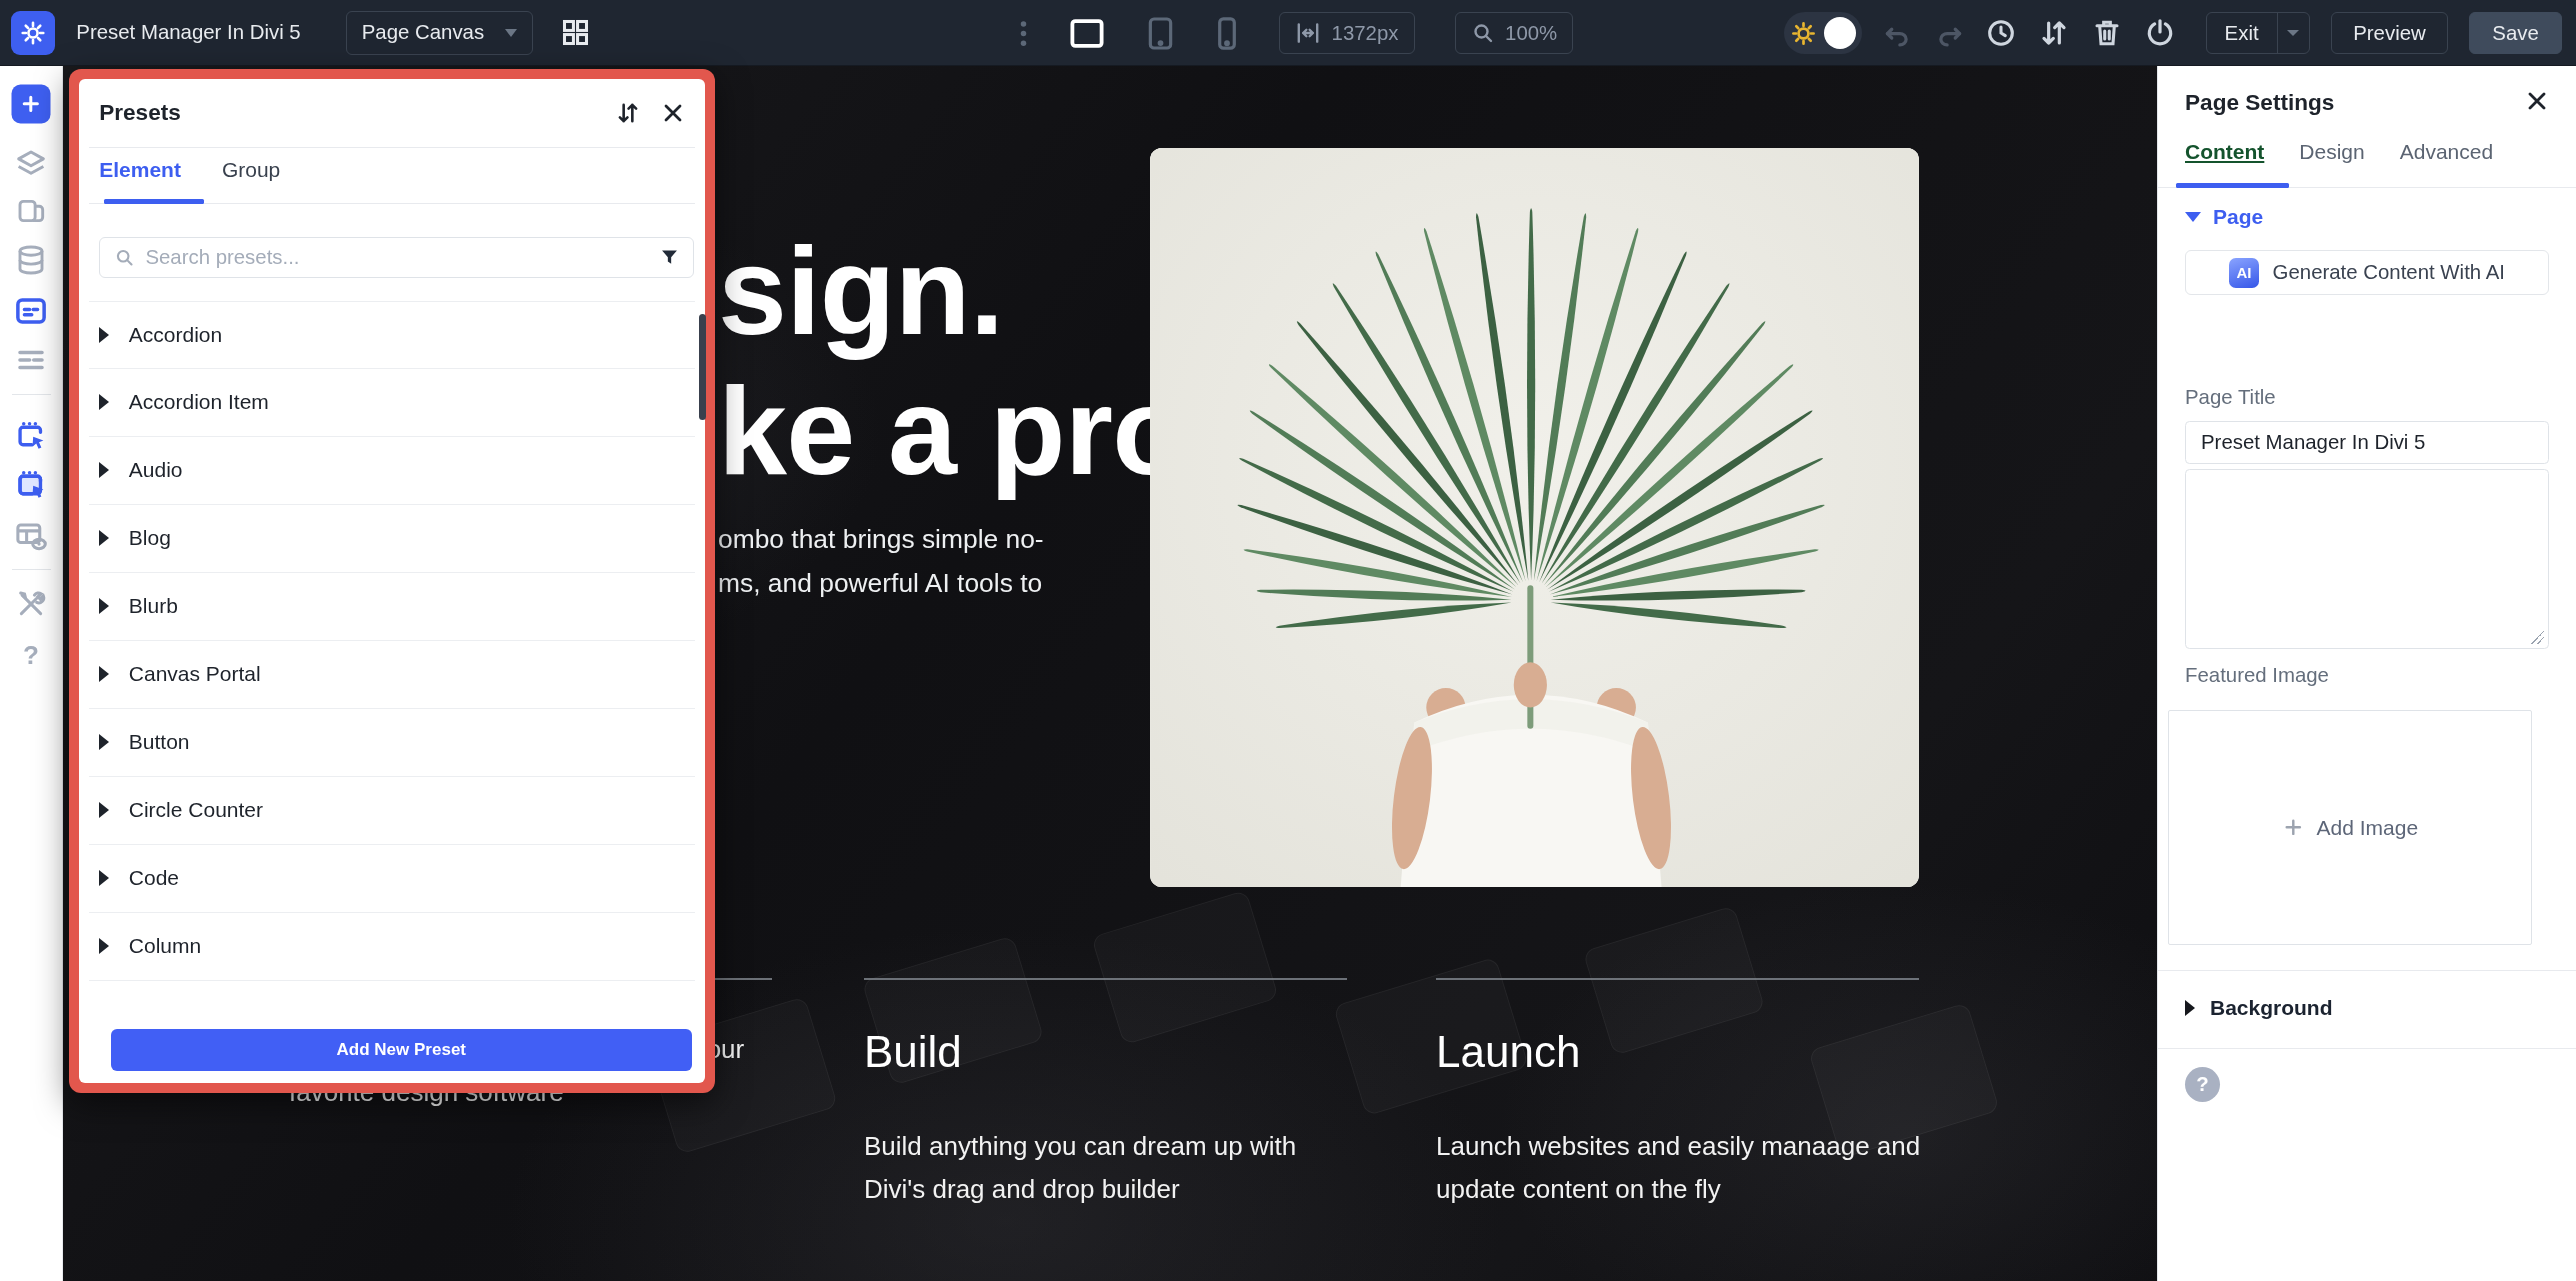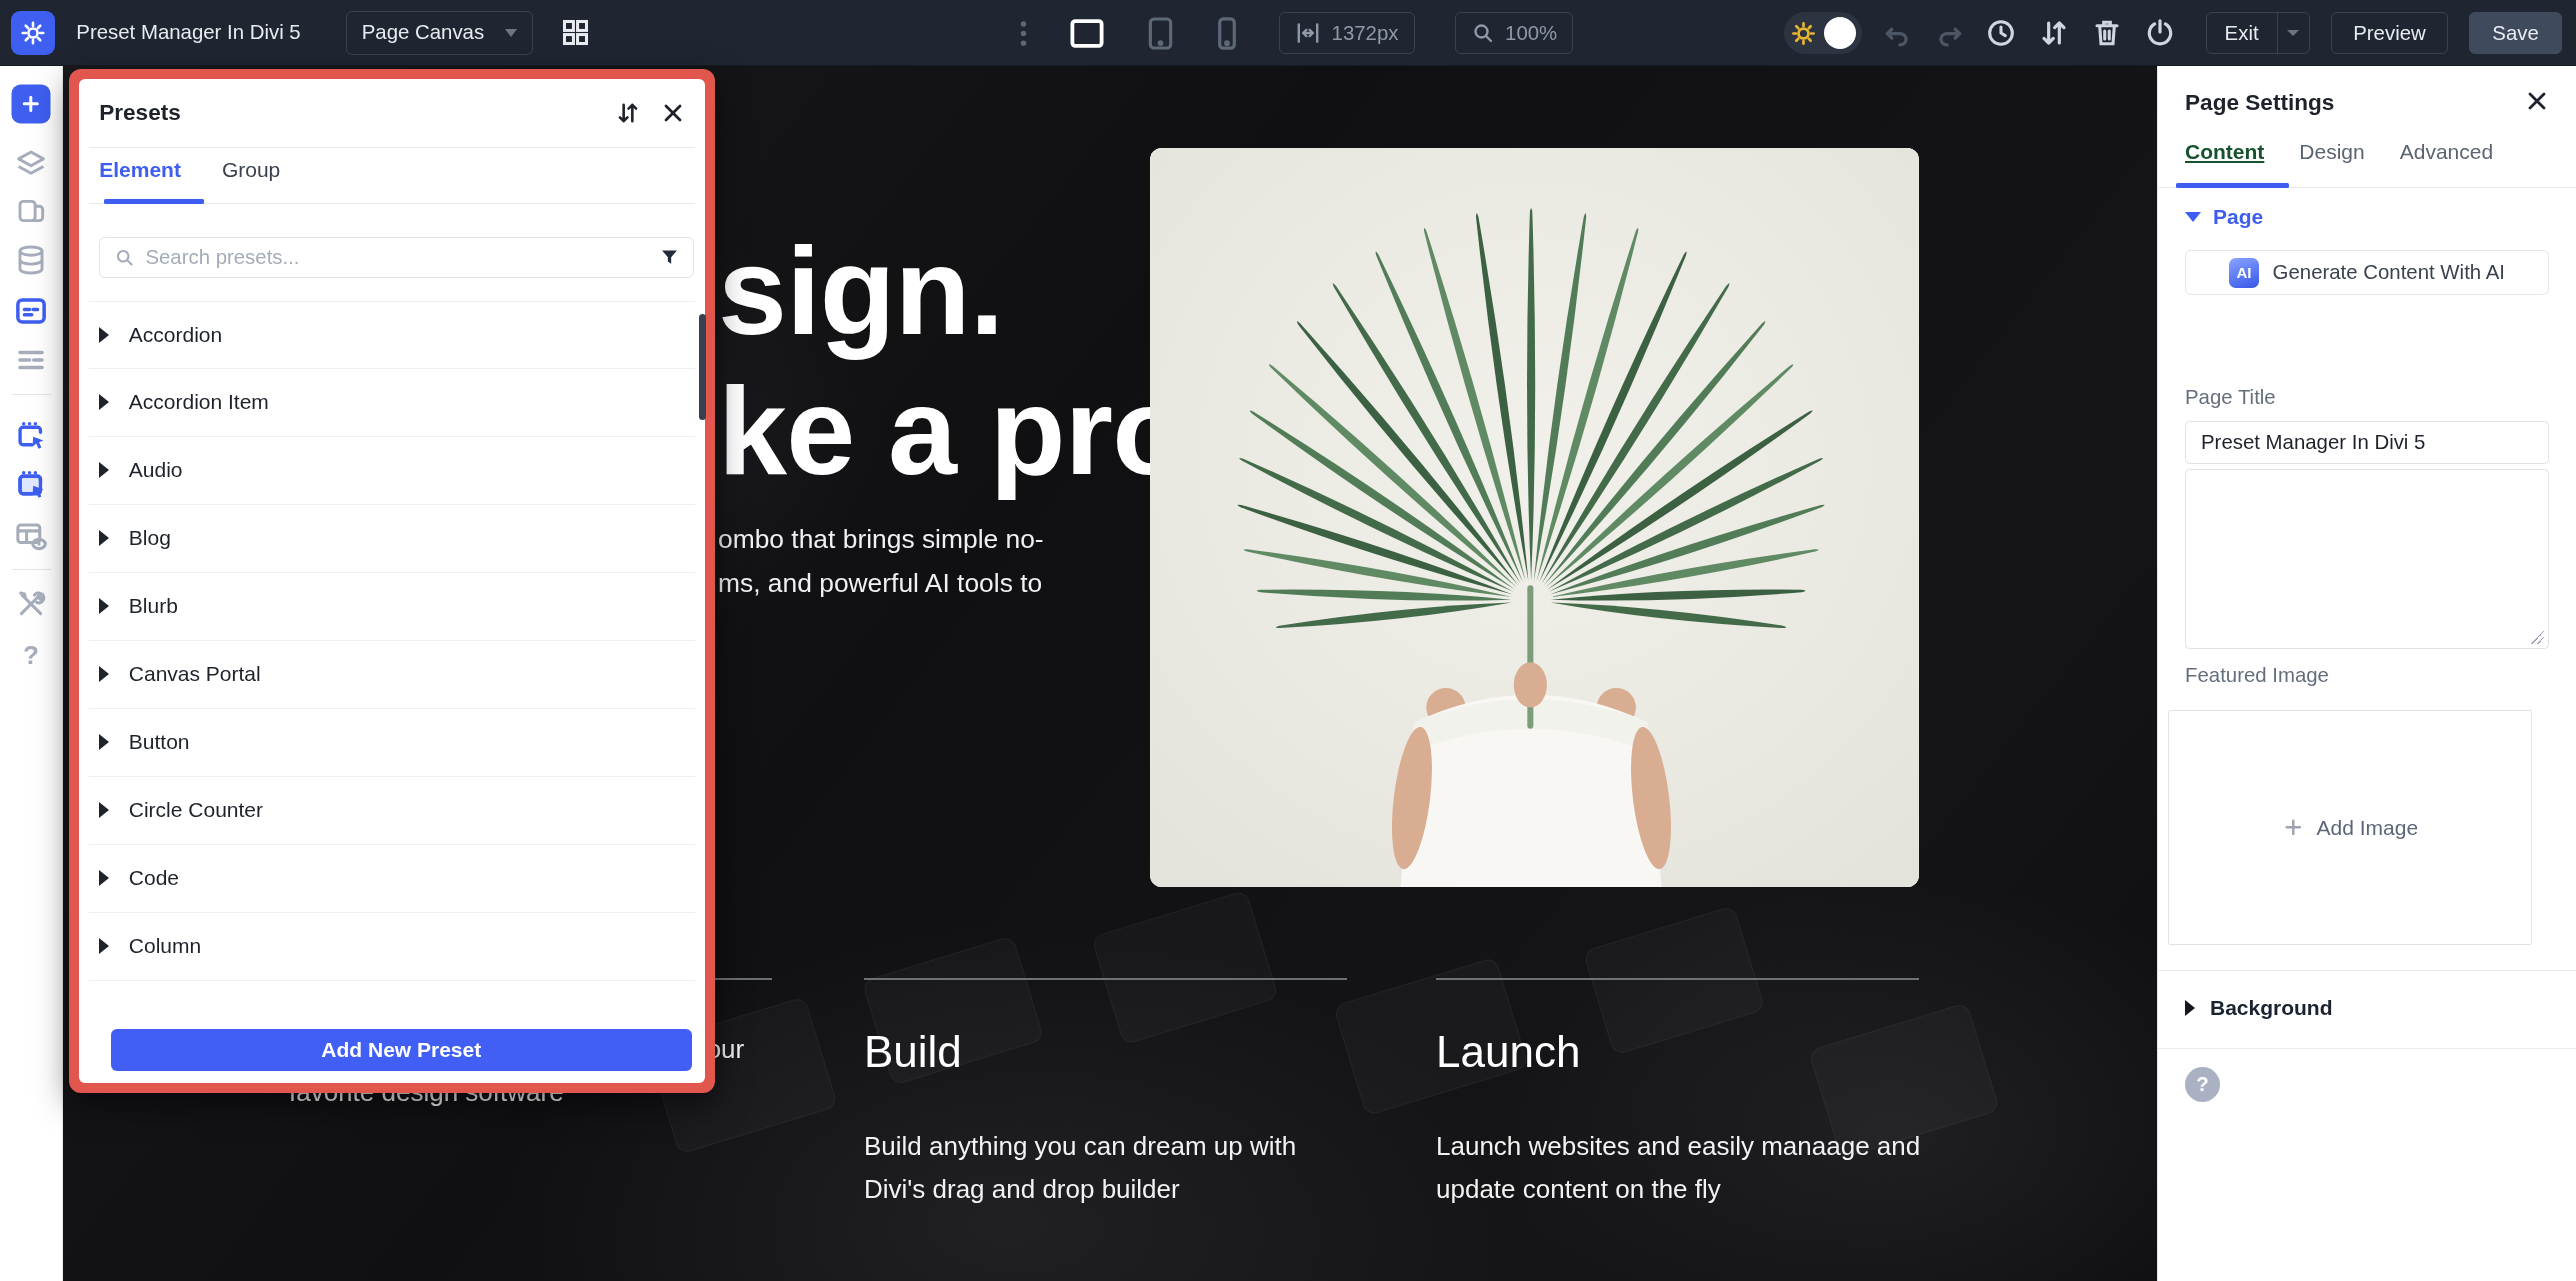--- a/index.html
+++ b/index.html
@@ -73,21 +73,21 @@
   .pp-underline { position:absolute; left:15px; bottom:-0.8px; width:100px; height:4.5px; background:#3D5EF0; border-radius:1.5px; }
   .pp-search { position:absolute; left:20.4px; top:158px; width:595px; height:41px; border:0.8px solid #dfe3e8; border-radius:6px; display:flex; align-items:center; padding:0 13.6px; gap:10.6px; }
   .pp-search input { border:none; outline:none; flex:1; font-size:20.4px; color:#1E232B; font-family:"Liberation Sans",sans-serif; }
   .pp-search input::placeholder { color:#A4ACB9; }
   .pp-list { position:absolute; left:9.8px; right:9.8px; top:222px; }
   .pp-row { height:68px; display:flex; align-items:center; padding:0 10.6px; border-bottom:0.8px solid #eceef1; }
   .pp-row:first-child { border-top:0.8px solid #eceef1; }
   .pp-caret { width:0; height:0; border-top:8.3px solid transparent; border-bottom:8.3px solid transparent; border-left:10.6px solid #1E232B; }
   .pp-row-label { margin-left:19.6px; font-size:21px; font-weight:500; color:#1E232B; }
   .pp-scrollthumb { position:absolute; left:620px; top:235px; width:6.8px; height:106px; border-radius:3.8px; background:#39404D; }
-  .pp-add { position:absolute; left:32px; top:950px; width:581px; height:42px; background:#415FF5; border:none; border-radius:6px; color:#ffffff; font-size:21px; font-weight:600; font-family:"Liberation Sans",sans-serif; }
+  .pp-add { position:absolute; left:32px; top:950px; width:581px; height:42px; background:#415FF5; border:none; border-radius:6px; color:#ffffff; font-size:17px; font-weight:600; font-family:"Liberation Sans",sans-serif; }
 
   
   .settings { position:absolute; left:2157px; top:66px; width:419px; height:1216px; background:#ffffff; border-left:0.8px solid #e3e6ea; z-index:45;padding-left:44px; }
   .ps-title { position:absolute; left:27px; top:24px; font-size:22.6px; font-weight:600; color:#1E232B; }
   .ps-close { position:absolute; right:27px; top:22.6px; color:#1E232B; }
   .ps-tabs { position:absolute; left:27px; top:74px; display:flex; gap:35px; }
   .ps-tab { font-size:21px; color:#5B6472; font-weight:500; }
   .ps-tab.active { color:#14532d; font-weight:600;text-decoration:underline; }
   .ps-tabline { position:absolute; left:0; right:0; top:121px; height:0.8px; background:#e8eaee; }
   .ps-tabunderline { position:absolute; left:18px; top:117px; width:113px; height:4.5px; background:#3D5EF0; border-radius:1.5px; }

